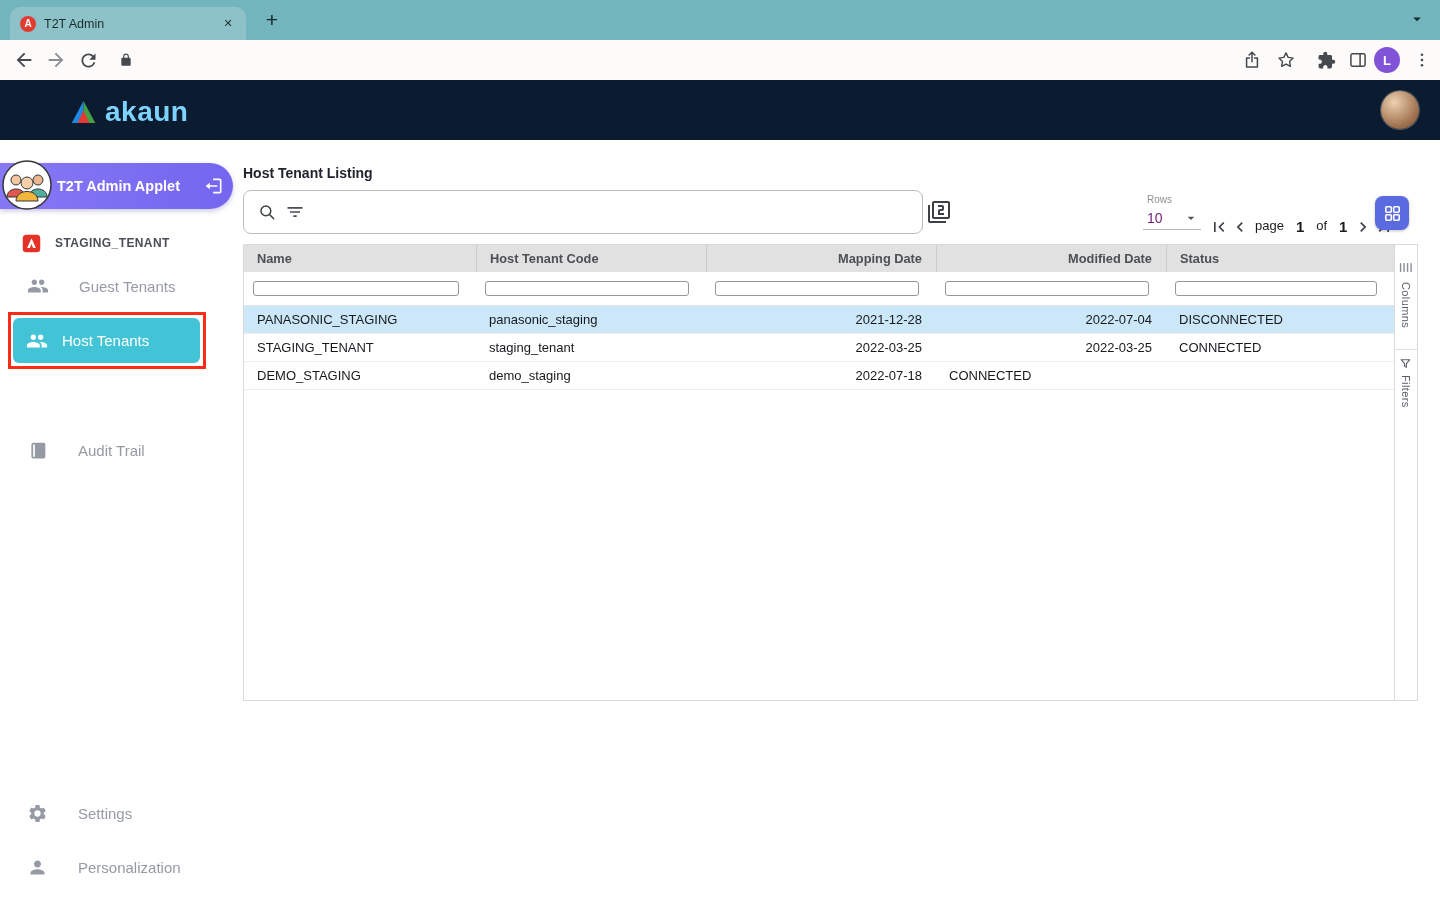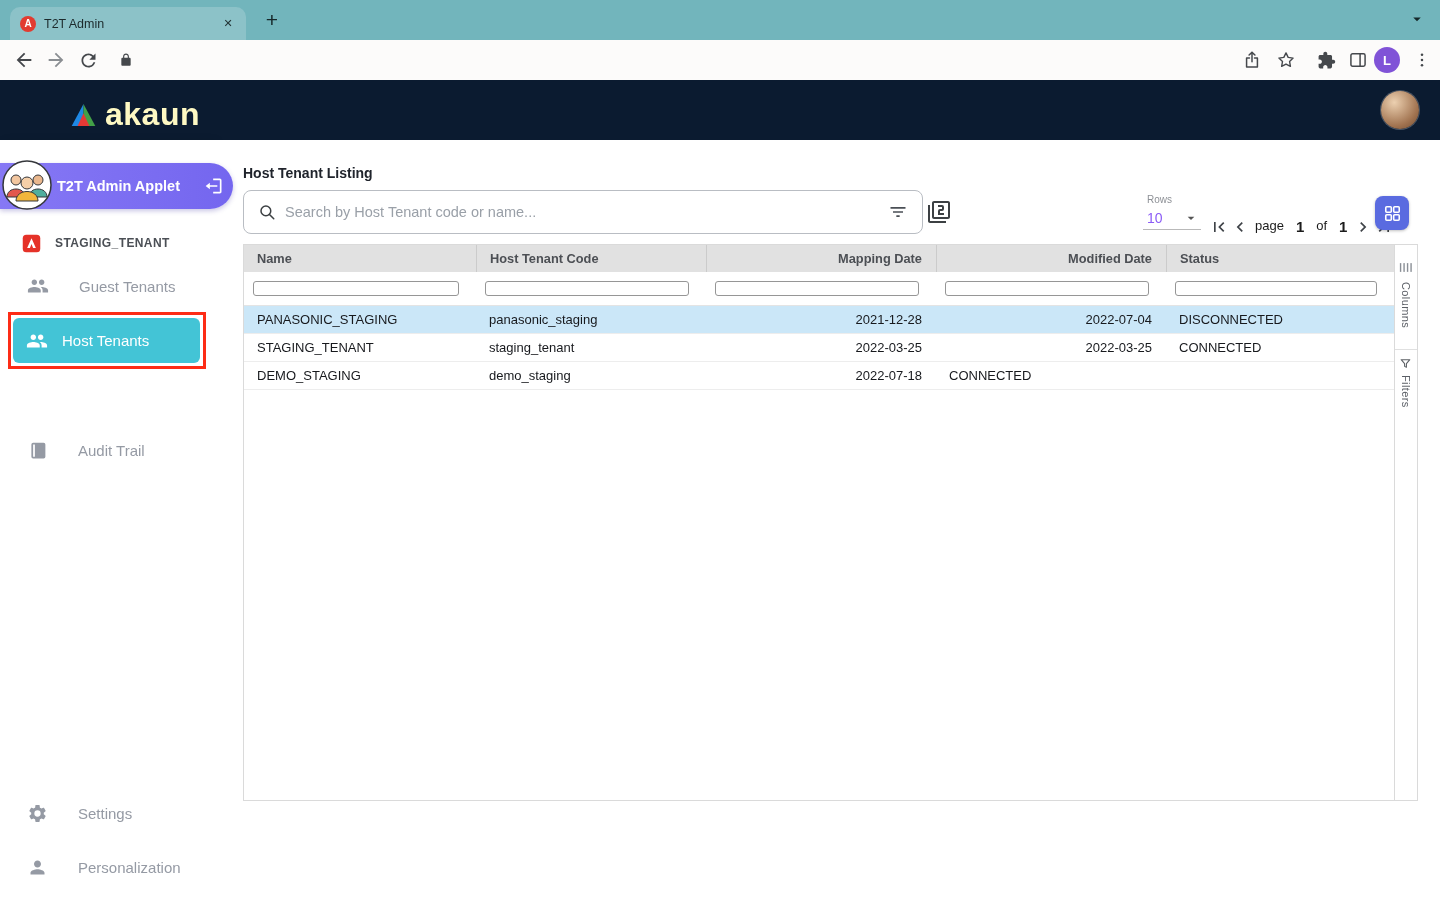--- a/index.html
+++ b/index.html
@@ -21,21 +21,21 @@
   .tbi{position:absolute;top:8px;width:24px;height:24px;display:flex;align-items:center;justify-content:center}
   .tb-back{left:12px}.tb-fwd{left:44px}.tb-reload{left:76px}
   .tb-lock{left:118px;top:12px;width:16px;height:16px}
   .url-text{position:absolute;left:140px;top:12px;font-size:14px;color:#3a4043;white-space:nowrap}
   .tb-share{left:1240px}.tb-star{left:1274px}.tb-puzzle{left:1314px}.tb-panel{left:1346px}.tb-kebab{left:1410px}
   .tb-avatar{position:absolute;left:1374px;top:7px;width:26px;height:26px;border-radius:50%;background:#8053d7;color:#fff;font-size:13px;font-weight:700;display:flex;align-items:center;justify-content:center}
 
   
   .appheader{position:absolute;left:0;top:80px;width:1440px;height:60px;background:#0b1b30}
   .logo{position:absolute;left:70px;top:16px;display:flex;align-items:center;gap:8px}
-  .logo-text{color:#fef9c3;font-size:32px;font-weight:700;letter-spacing:.5px}
+  .logo-text{color:#7dd3fc;font-size:28px;font-weight:700;letter-spacing:.5px}
   .header-avatar{position:absolute;right:21px;top:11px;width:38px;height:38px;border-radius:50%;background:radial-gradient(circle at 35% 30%,#ecd0b0,#a17350 65%,#6e4b31);box-shadow:0 0 0 1px rgba(255,255,255,.25)}
 
   
   .sidebar{position:absolute;left:0;top:140px;width:215px;height:760px;background:#fff;box-shadow:3px 0 8px rgba(0,0,0,.07)}
   .applet-banner{position:absolute;left:0;top:23px;width:233px;height:46px;background:linear-gradient(90deg,#8678f5,#7466ef);border-radius:0 23px 23px 0;display:flex;align-items:center;z-index:3;box-shadow:0 2px 5px rgba(60,50,160,.28)}
   .banner-icon{position:absolute;left:1px;top:-4px}
   .banner-label{margin-left:57px;color:#fff;font-size:14.5px;font-weight:700;white-space:nowrap}
   .banner-exit{position:absolute;right:9px;top:13px}
   .tenant-row{position:absolute;left:0;top:86px;width:215px;height:34px;display:flex;align-items:center;padding-left:21px;gap:13px}
   .tenant-label{font-size:12px;font-weight:700;color:#4b4f55;letter-spacing:.4px}
@@ -47,29 +47,29 @@
 
   
   .main{position:absolute;left:215px;top:140px;width:1225px;height:760px;background:#fff}
   .page-title{position:absolute;left:28px;top:25px;font-size:14px;font-weight:700;color:#20242c}
   .searchbox{position:absolute;left:28px;top:50px;width:680px;height:44px;border:1px solid #b9bdc3;border-radius:8px;display:flex;align-items:center;padding:0 14px;gap:9px;background:#fff}
   .searchbox input{flex:1;border:none;outline:none;font-size:14.5px;color:#333;font-family:inherit;background:transparent}
   .searchbox input::placeholder{color:#9aa0a8}
   .copy-btn{position:absolute;left:712px;top:60px;width:24px;height:24px}
   .rows-block{position:absolute;left:928px;top:54px;width:64px}
   .rows-label{font-size:10px;color:#8d9096;padding-left:4px}
-  .rows-select{margin-top:5px;display:flex;align-items:center;justify-content:space-between;border-bottom:1px solid #b9b9b9;padding:0 2px 3px 4px;font-size:14px;color:#8b5cf6;width:58px}
+  .rows-select{margin-top:5px;display:flex;align-items:center;justify-content:space-between;border-bottom:1px solid #b9b9b9;padding:0 2px 3px 4px;font-size:14px;color:#701a75;width:58px}
   .pagination{position:absolute;left:993px;top:62px;display:flex;align-items:center}
   .pg-ic{width:21px;height:21px;display:flex;align-items:center;justify-content:center}
   .pg-text{font-size:13px;color:#1c1c1c;margin:16px 5px;display:flex;align-items:flex-start;gap:12px;white-space:nowrap}
   .pg-num{font-weight:700;font-size:15px}
   .grid-btn{position:absolute;left:1160px;top:56px;width:34px;height:34px;border-radius:8px;background:#5a6be0;display:flex;align-items:center;justify-content:center;box-shadow:0 1px 3px rgba(0,0,0,.25)}
 
   
-  .table-wrap{position:absolute;left:28px;top:104px;width:1175px;height:557px;border:1px solid #dadada;display:flex;background:#fff}
+  .table-wrap{position:absolute;left:28px;top:104px;width:1175px;height:457px;border:1px solid #dadada;display:flex;background:#fff}
   .table-cols{width:1150px;display:flex;flex-direction:column}
   .thead{display:flex;height:27px;background:#e1e1e1;flex:0 0 auto}
   .th{display:flex;align-items:center;font-size:12.8px;font-weight:700;color:#4c4f54}
   .th + .th{border-left:1px solid #cbcbcb}
   .filter-row{display:flex;height:34px;align-items:center;border-bottom:1px solid #e4e4e4;flex:0 0 auto}
   .filter-cell{display:flex;align-items:center;height:100%}
   .filter-cell input{flex:1;margin:0 17px 0 9px;height:15px;border:1px solid #969696;border-radius:3px;outline:none;background:#fff;font-family:inherit;font-size:11px;padding:0 3px}
   .tbody{flex:1}
   .trow{display:flex;height:28px;align-items:center;border-bottom:1px solid #ededed;font-size:13px;color:#17191d;background:#fff}
   .trow.selected{background:#cbe7f8}
@@ -236,21 +236,20 @@
 </div>
 
 <div class="main">
   <div class="page-title">Host Tenant Listing</div>
 
   <div class="searchbox">
     <svg viewBox="0 0 24 24" width="18" height="18">
         <circle cx="10.5" cy="10.5" r="6.5" fill="none" stroke="#3c4043" stroke-width="2"></circle>
         <line x1="15.3" y1="15.3" x2="21" y2="21" stroke="#3c4043" stroke-width="2" stroke-linecap="round"></line>
       </svg>
-    <input type="text" placeholder="Search by Host Tenant code or name..." style="">
     <svg viewBox="0 0 24 24" width="20" height="20" fill="#4a4f55">
         <path d="M3 6h18v2H3zM6 11h12v2H6zM10 16h4v2h-4z"></path>
       </svg>
   </div>
 
   <div class="copy-btn">
     <svg viewBox="0 0 24 24" width="24" height="24" fill="#3c4043">
       <path d="M3 5H1v16c0 1.1.9 2 2 2h16v-2H3V5z"></path>
       <path d="M21 1H7c-1.1 0-2 .9-2 2v14c0 1.1.9 2 2 2h14c1.1 0 2-.9 2-2V3c0-1.1-.9-2-2-2zm0 16H7V3h14v14z"></path>
       <path d="M17 13h-4v-2h2a2 2 0 0 0 2-2V7a2 2 0 0 0-2-2h-4v2h4v2h-2a2 2 0 0 0-2 2v4h6v-2z"></path>

